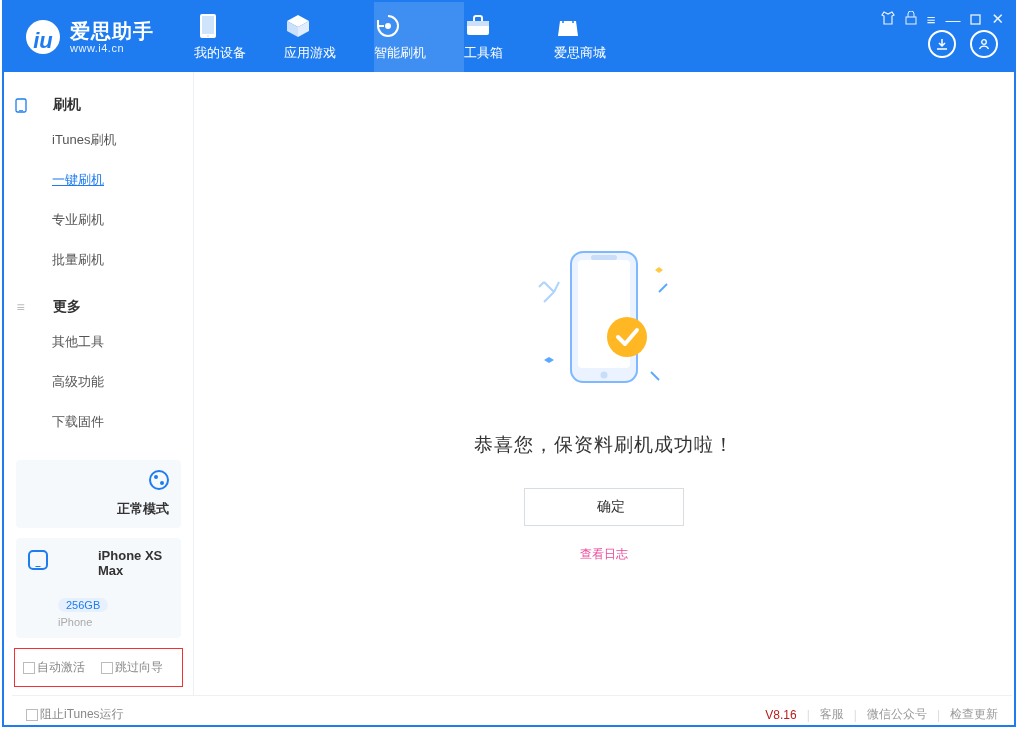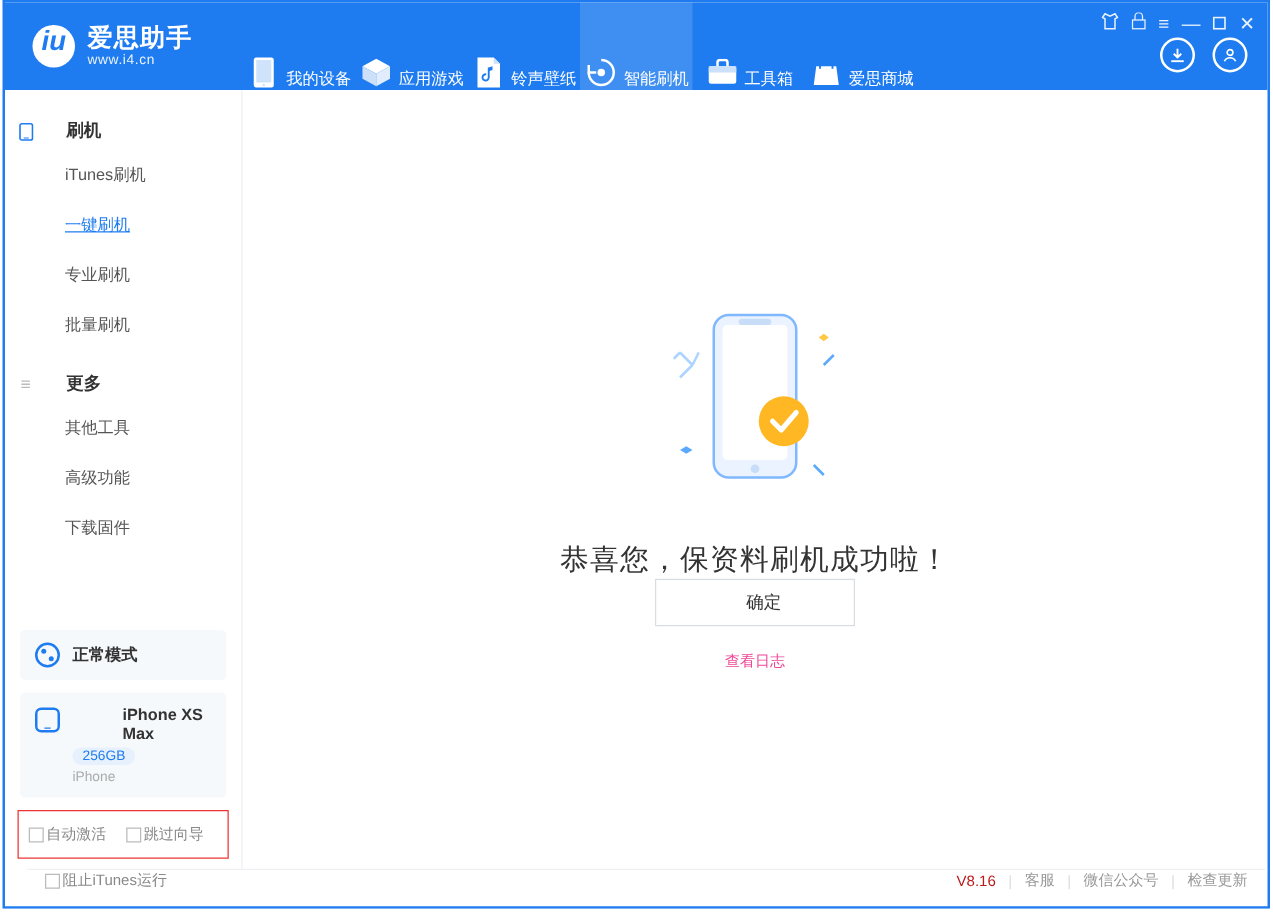--- a/index.html
+++ b/index.html
@@ -1,61 +1,61 @@
 <!DOCTYPE html>
 <html><head>
 <meta charset="utf-8">
 <style>
 * { margin: 0; padding: 0; box-sizing: border-box; font-family: "Microsoft YaHei", "PingFang SC", Arial, sans-serif; }
 body { background: #fff; }
 .window { width: 1014px; height: 727px; border: 2px solid #1e7cf0; margin: 0 auto; position: relative; background:#fff;}
 .titlebar { height: 70px; background: #1e7cf0; display: flex; align-items: center; color: #fff; position:relative;}
 .logo-area { display: flex; align-items: center; padding: 0 18px 0 22px; min-width:190px;}
-.logo-circle { width: 34px; height: 34px; border-radius: 50%; background: #fff; display:flex; align-items:flex-start; justify-content:center; margin-right:10px;}
+.logo-circle { width: 34px; height: 34px; border-radius: 50%; background: #fff; display:flex; align-items:flex-end; justify-content:center; margin-right:10px;}
 .logo-circle span { color:#1e7cf0; font-weight:900; font-size:22px; font-style:italic;}
 .logo-text { line-height:1.1;}
 .logo-text .big { font-size:20px; font-weight:700; letter-spacing:1px;}
 .logo-text .small { font-size:11px; opacity:.9; letter-spacing:.5px;}
 .nav { display:flex; height:100%;}
-.nav-item { width:90px; display:flex; flex-direction:row; align-items:flex-end; justify-content:center; font-size:13px; cursor:pointer; height:100%; gap:4px;}
+.nav-item { width:90px; display:flex; flex-direction:column; align-items:flex-start; justify-content:center; font-size:13px; cursor:pointer; height:100%; gap:4px;}
 .nav-item.active { background: rgba(255,255,255,.15);}
 .nav-icon { width:28px; height:28px; display:flex; align-items:center; justify-content:center;}
 .win-ctrls { position:absolute; right:10px; top:8px; display:flex; gap:10px; align-items:center; font-size:15px;}
 .win-ctrls span { cursor:pointer; opacity:.9;}
 .header-right { position:absolute; right:16px; bottom:14px; display:flex; gap:14px;}
 .header-right .ic { width:28px; height:28px; border:2px solid #fff; border-radius:50%; display:flex; align-items:center; justify-content:center; cursor:pointer; font-size:14px;}
 .body { display:flex; height:calc(100% - 70px - 30px);}
 .sidebar { width:190px; border-right:1px solid #eef0f3; padding:18px 0 0 0; display:flex; flex-direction:column;}
 .group-head { display:flex; align-items:center; gap:25px; padding:6px 9px; font-size:14px; font-weight:600; color:#333;}
 .group-head .gicon { width:15px; height:15px; display:flex; align-items:center; justify-content:center;}
 .sub-item { padding:11px 0 11px 48px; font-size:13px; color:#555; cursor:pointer;}
 .sub-item.active { color:#1e7cf0;text-decoration:underline;}
 .sidebar-spacer { flex:1;}
-.mode-card, .phone-card { margin:0 12px 10px 12px; background:#f6f9fc; border-radius:4px; padding:10px 12px; display:flex; gap:10px; align-items:center;}
+.mode-card, .phone-card { margin:0 12px 10px 12px; background:#f6f9fc; border-radius:4px; padding:10px 12px; display:flex; gap:10px; align-items:flex-end;flex-direction:column;}
 .mode-ic { width:20px; height:20px; border:2px solid #1e7cf0; border-radius:50%; display:flex; align-items:center; justify-content:center; position:relative;}
 .mode-ic::before, .mode-ic::after { content:""; position:absolute; width:4px; height:4px; background:#1e7cf0; border-radius:50%;}
 .mode-ic::before { left:3px; top:3px;}
 .mode-ic::after { right:3px; bottom:3px;}
 .mode-card span.lbl { font-size:13px; color:#333; font-weight:600;}
 .phone-card { flex-direction:row; align-items:flex-start;}
 .phone-ic { width:20px; height:20px; border:2px solid #1e7cf0; border-radius:5px; position:relative; flex-shrink:0; margin-top:2px;}
 .phone-ic::after { content:""; position:absolute; bottom:1px; left:50%; transform:translateX(-50%); width:5px; height:1.5px; background:#1e7cf0;}
 .phone-info .name { font-size:13px; font-weight:700; color:#333;padding-left:40px;}
-.phone-info .cap { display:inline-block; margin-top:4px; font-size:11px; color:#1e7cf0; background:#e7f1fe; padding:1px 8px; border-radius:9px;}
+.phone-info .cap { display:inline-block; margin-top:20px; font-size:11px; color:#1e7cf0; background:#e7f1fe; padding:1px 8px; border-radius:9px;}
 .phone-info .type { font-size:11px; color:#aaa; margin-top:3px;}
 .opts-row { border:1.5px solid #e33; margin:0 10px 8px 10px; padding:10px 8px; display:flex; gap:16px; align-items:center;}
 .chk { display:flex; align-items:center; gap:2px; font-size:12px; color:#888; cursor:pointer;}
 .chk-box { width:12px; height:12px; border:1px solid #bbb; background:#fff;}
 .main { flex:1; position:relative; display:flex; flex-direction:column; align-items:center; padding-top:170px;}
 .illus { width:150px; height:160px; position:relative; margin-bottom:30px;}
 .illus svg { position:absolute; inset:0;}
-.success-title { font-size:23px; color:#333; letter-spacing:1px;}
+.success-title { font-size:19px; color:#333; margin-bottom:30px; letter-spacing:1px;}
 .ok-btn { width:160px; height:38px; border:1px solid #d8dde3; background:#fff; font-size:14px; color:#333; cursor:pointer; margin-bottom:20px;padding-left:14px;}
 .log-link { font-size:12px; color:#ec4899; cursor:pointer;}
-.footer { position:absolute; left:18px; right:2px; bottom:2px; height:28px; border-top:1px solid #eef0f3; display:flex; align-items:flex-start; padding:0 14px; font-size:12px; color:#999; background:#fff;}
+.footer { position:absolute; left:8px; right:2px; bottom:2px; height:28px; border-top:1px solid #eef0f3; display:flex; align-items:flex-end; padding:0 14px; font-size:12px; color:#999; background:#fff;}
 .footer .left { display:flex; align-items:center; gap:6px;}
 .footer .right { margin-left:auto; display:flex; align-items:center; gap:10px;}
 .footer .sep { color:#ddd;}
 .ver { color:#b91c1c;}
 </style>
 </head>
 <body>
 
 <div class="window">
 
@@ -82,31 +82,20 @@
       </div>
       <div class="nav-item">
         <div class="nav-icon">
           <svg width="26" height="26" viewBox="0 0 26 26">
               <path d="M13 2 L24 8 L13 14 L2 8 Z" fill="#fff"></path>
               <path d="M2 8 L13 14 L13 24 L2 18 Z" fill="#cce0fa"></path>
               <path d="M24 8 L13 14 L13 24 L24 18 Z" fill="#e1edfc"></path>
             </svg>
         </div>
         <span>应用游戏</span>
-      </div>
-      <div class="nav-item">
-        <div class="nav-icon">
-          <svg width="22" height="26" viewBox="0 0 22 26">
-              <path d="M2 1 H15 L20 6 V25 H2 Z" fill="#fff"></path>
-              <path d="M15 1 V6 H20 Z" fill="#cce0fa"></path>
-              <path d="M11 9 V17 A2.5 2.5 0 1 1 9 14.5" stroke="#1e7cf0" stroke-width="1.5" fill="none"></path>
-              <path d="M11 9 L14 8 V11 L11 12" fill="#1e7cf0"></path>
-            </svg>
-        </div>
-        <span>铃声壁纸</span>
       </div>
       <div class="nav-item active">
         <div class="nav-icon">
           <svg width="26" height="26" viewBox="0 0 26 26">
               <path d="M13 3 A10 10 0 1 1 3 13" stroke="#fff" stroke-width="2" fill="none"></path>
               <path d="M3 7 L3 13 L9 13" stroke="#fff" stroke-width="2" fill="none"></path>
               <circle cx="13" cy="13" r="3" fill="#fff"></circle>
             </svg>
         </div>
         <span>智能刷机</span>

